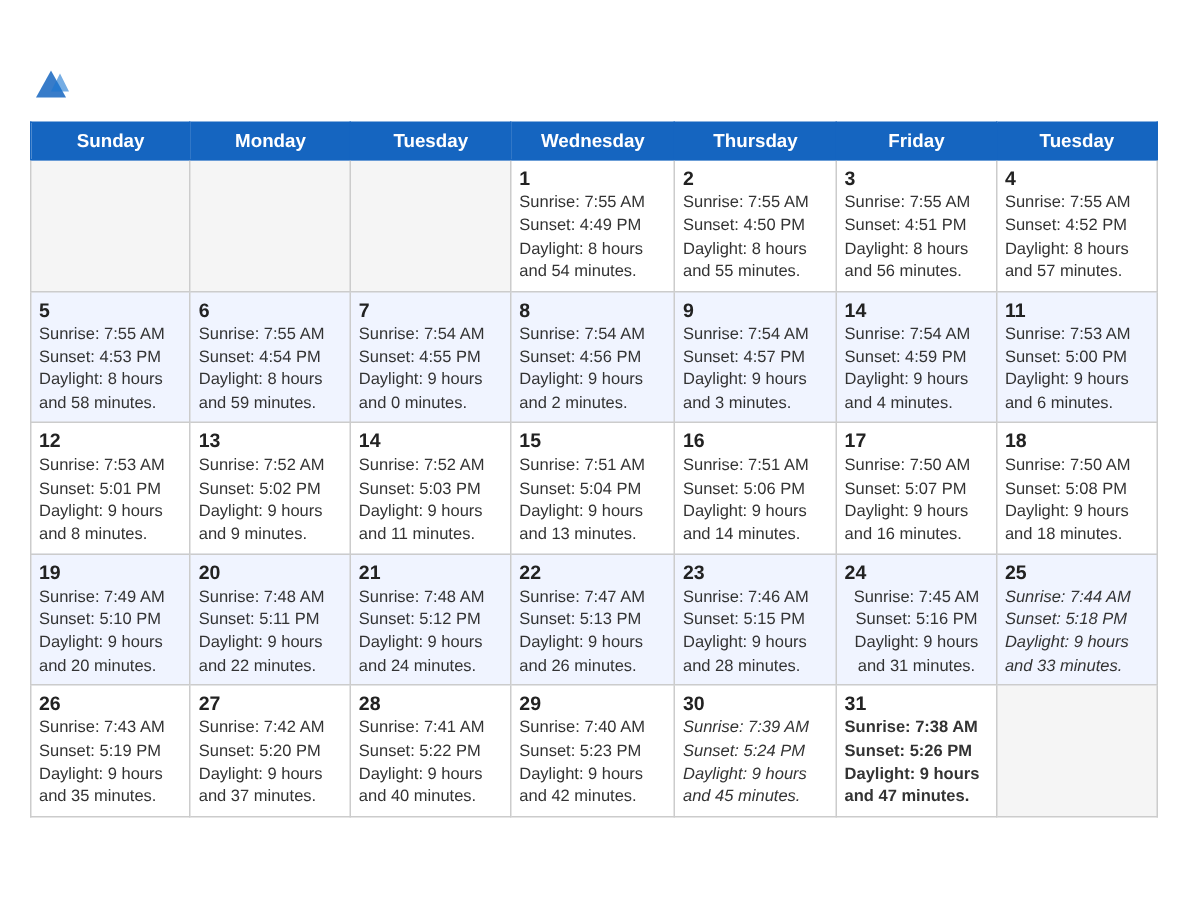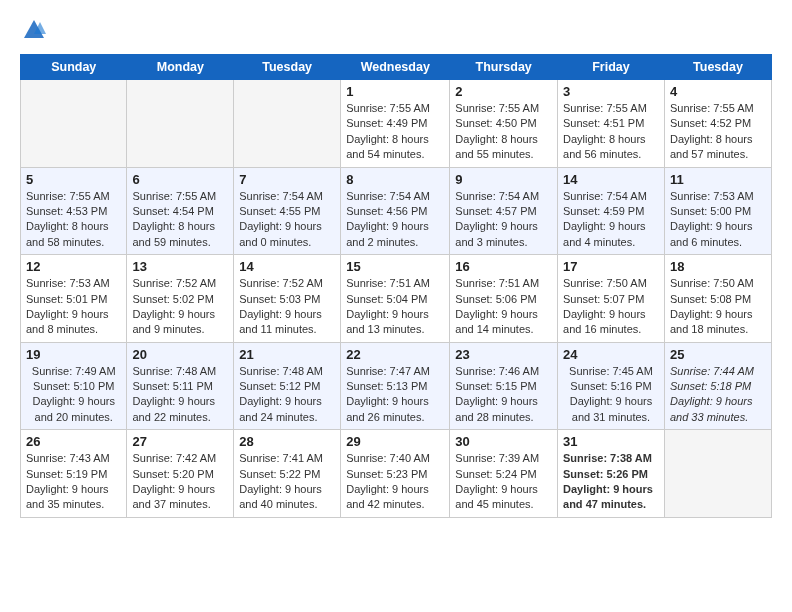--- a/index.html
+++ b/index.html
@@ -8,20 +8,21 @@
       background: #fff;
       width: 792px;
       height: 612px;
       overflow: hidden;
     }
     .page {
       width: 792px;
       height: 469px;
       padding: 16px 20px 10px 20px;
       background: #fff;
+      margin-top: 27px;
     }
     .header {
       display: flex;
       justify-content: space-between;
       align-items: flex-start;
       margin-bottom: 10px;
     }
     .logo {
       display: flex;
       align-items: center;
@@ -265,21 +266,21 @@
             <div class="day-num">18</div>
             <div class="day-info" style="white-space: pre-line;">Sunrise: 7:50 AM
 Sunset: 5:08 PM
 Daylight: 9 hours
 and 18 minutes.</div>
           </td>
         </tr>
         <tr class="row-alt">
           <td>
             <div class="day-num">19</div>
-            <div class="day-info" style="white-space: pre-line; text-align: center;">Sunrise: 7:49 AM
+            <div class="day-info" style="white-space: pre-line;">Sunrise: 7:49 AM
 Sunset: 5:10 PM
 Daylight: 9 hours
 and 20 minutes.</div>
           </td>
           <td>
             <div class="day-num">20</div>
             <div class="day-info" style="white-space: pre-line;">Sunrise: 7:48 AM
 Sunset: 5:11 PM
 Daylight: 9 hours
 and 22 minutes.</div>
@@ -344,21 +345,21 @@
           </td>
           <td>
             <div class="day-num">29</div>
             <div class="day-info" style="white-space: pre-line;">Sunrise: 7:40 AM
 Sunset: 5:23 PM
 Daylight: 9 hours
 and 42 minutes.</div>
           </td>
           <td>
             <div class="day-num">30</div>
-            <div class="day-info" style="white-space: pre-line;">Sunrise: 7:39 AM
+            <div class="day-info" style="white-space: pre-line; font-style: italic;">Sunrise: 7:39 AM
 Sunset: 5:24 PM
 Daylight: 9 hours
 and 45 minutes.</div>
           </td>
           <td>
             <div class="day-num">31</div>
             <div class="day-info" style="white-space: pre-line; font-weight: bold;">Sunrise: 7:38 AM
 Sunset: 5:26 PM
 Daylight: 9 hours
 and 47 minutes.</div>

